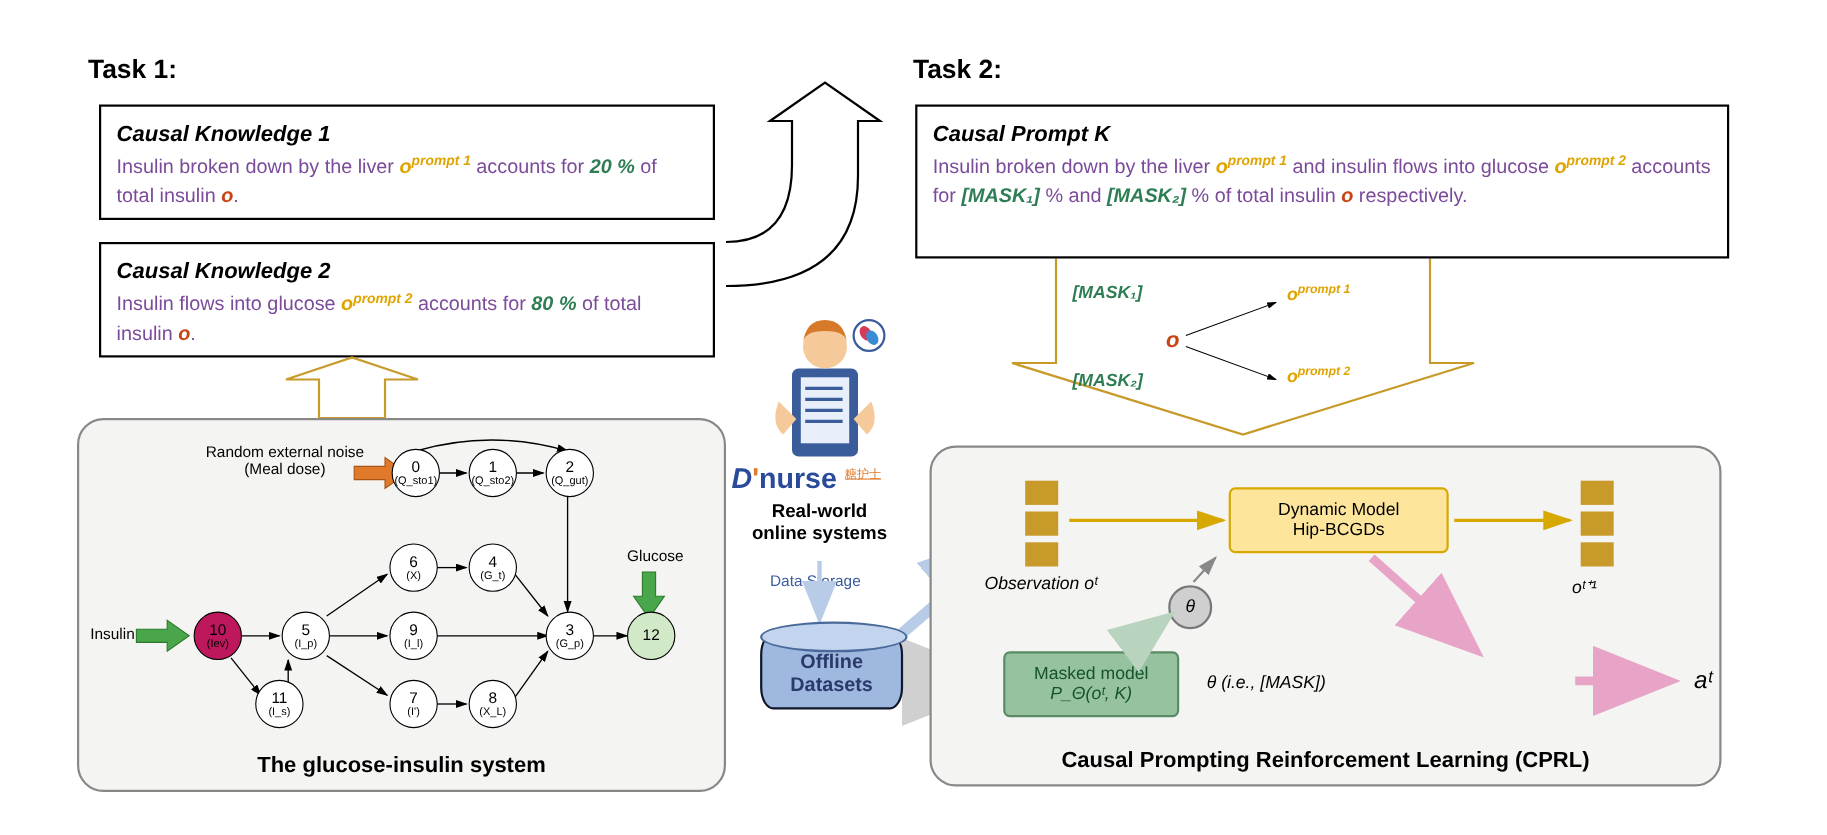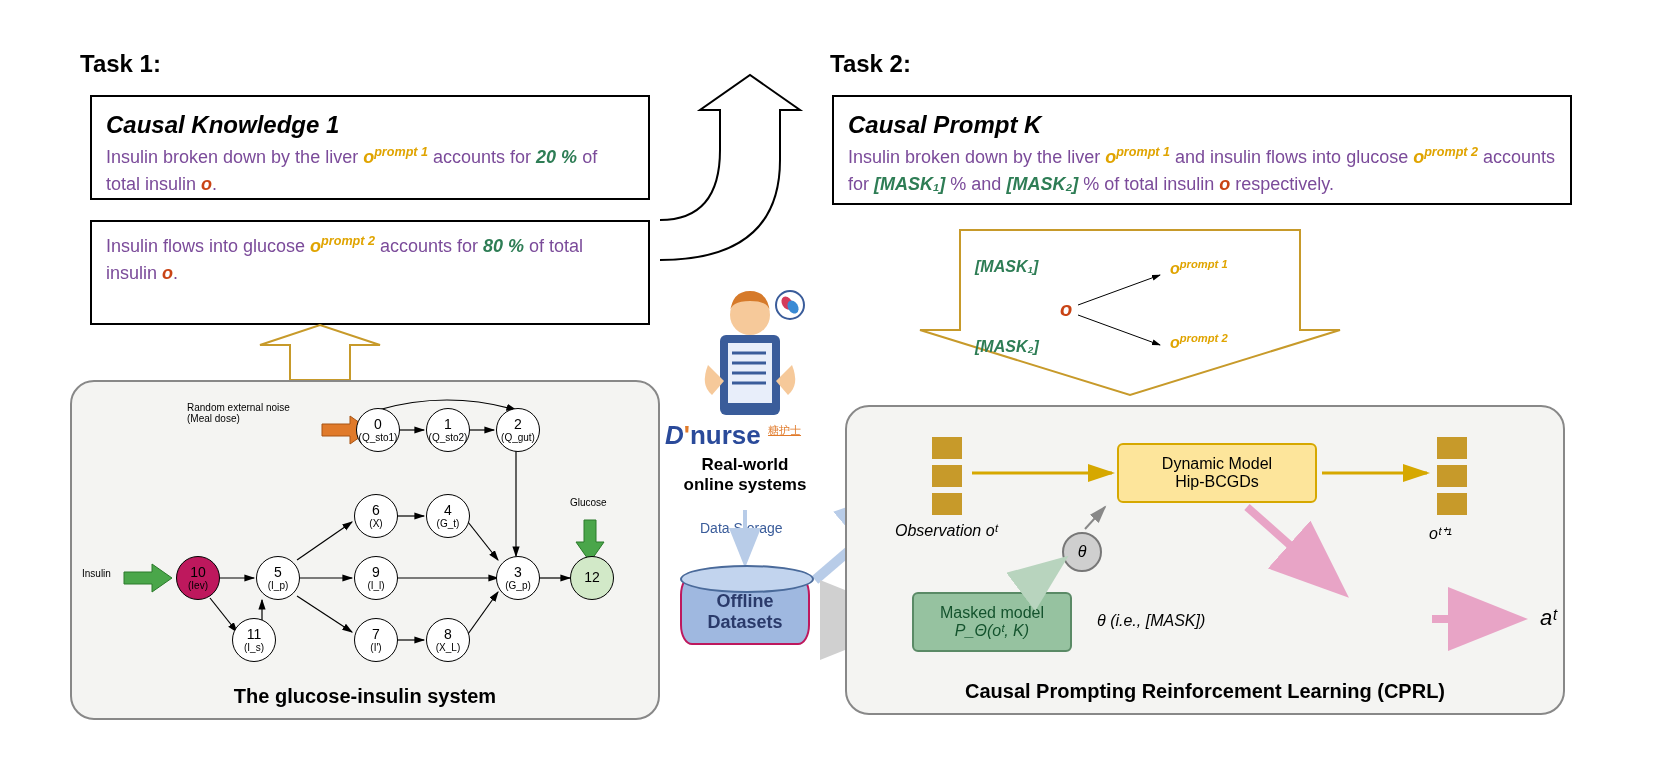--- a/index.html
+++ b/index.html
@@ -16,37 +16,37 @@
     position: absolute;
   }
   .box {
     position: absolute;
     border: 2px solid #000;
     background: #fff;
     padding: 10px 14px;
     font-size: 18px;
     line-height: 1.5;
   }
-  .box .title { font-weight: bold; font-style: italic; font-size: 24px; }
+  .box .title { font-weight: bold; font-style: italic; font-size: 20px; }
   .purple { color: #7b4b9a; }
   .ovar { color: #c94415; font-weight: bold; font-style: italic; }
   .oprompt { color: #e0a400; font-weight: bold; font-style: italic; }
   .green-bold { color: #2e7d55; font-weight: bold; font-style: italic; }
   .mask { font-weight: bold; font-style: italic; color: #2e7d55;}
   sup { font-size: 0.7em; }
   .rounded-panel {
     position: absolute;
     border: 2px solid #888;
     border-radius: 24px;
     background: #f4f4f2;
   }
   .insulin-graph-label {
     position: absolute;
-    font-size: 10px;
-    text-align: left;
+    font-size: 14px;
+    text-align: center;
   }
   .circle-node {
     position: absolute;
     width: 44px; height: 44px;
     border: 1.5px solid #000;
     border-radius: 50%;
     background: #fff;
     font-size: 10px;
     text-align: center;
     display: flex;
@@ -88,22 +88,23 @@
     border-radius: 50%;
     background: #cfcfcf;
     display: flex; align-items: center; justify-content: center;
     font-style: italic;
   }
   .gold-sq { position: absolute; width: 30px; height: 22px; background: #c79a2a; }
   .cyl {
     position: absolute;
     width: 130px; height: 70px;
     background: #9fb8e0;
-    border: 2px solid #be185d;
+    border: 2px solid #0f172a;
     border-radius: 12px / 20px;
+    margin-left: 11px;
   }
   .cyl::before {
     content: "";
     position: absolute;
     left: -2px; top: -12px;
     width: 130px; height: 24px;
     background: #c2d4ee;
     border: 2px solid #4a6a9a;
     border-radius: 50%;
   }
@@ -123,20 +124,21 @@
 <div class="task-label" style="left:80px; top:50px;">Task 1:</div>
 
 <div class="box" style="left:90px; top:95px; width:560px; height:105px;">
   <div class="title">Causal Knowledge 1</div>
   <div class="purple">
     <span>Insulin broken down by the liver </span><span class="oprompt"><span>o</span><sup>prompt 1</sup></span><span> accounts for </span><span class="green-bold">20 %</span><span> of total insulin </span><span class="ovar">o</span><span>.</span>
   </div>
 </div>
 
 <div class="box" style="left:90px; top:220px; width:560px; height:105px;">
+  <div class="title">Causal Knowledge 2</div>
   <div class="purple">
     <span>Insulin flows into glucose </span><span class="oprompt"><span>o</span><sup>prompt 2</sup></span><span> accounts for </span><span class="green-bold">80 %</span><span> of total insulin </span><span class="ovar">o</span><span>.</span>
   </div>
 </div>
 
 <svg class="overlay" width="1661" height="759">
   <defs>
     <marker id="arr-black" markerWidth="10" markerHeight="10" refX="8" refY="3" orient="auto">
       <path d="M0,0 L9,3 L0,6 z" fill="#000"></path>
     </marker>
@@ -298,21 +300,21 @@
 
   <line x1="820" y1="620" x2="900" y2="620" stroke="#d0d0d0" stroke-width="10" marker-end="url(#arr-lgrey)"></line>
 </svg>
 
 <div class="cyl" style="left:680px; top:575px;">
   <div class="label">Offline Datasets</div>
 </div>
 
 <div class="task-label" style="left:830px; top:50px;">Task 2:</div>
 
-<div class="box" style="left:832px; top:95px; width:740px; height:110px;">
+<div class="box" style="left:832px; top:95px; width:740px; height:140px;">
   <div class="title">Causal Prompt K</div>
   <div class="purple">
     <span>Insulin broken down by the liver </span><span class="oprompt"><span>o</span><sup>prompt 1</sup></span><span> and insulin flows into glucose </span><span class="oprompt"><span>o</span><sup>prompt 2</sup></span><span> accounts for </span><span class="mask">[MASK₁]</span><span> % and </span><span class="mask">[MASK₂]</span><span> % of total insulin </span><span class="ovar">o</span><span> respectively.</span>
   </div>
 </div>
 
 <div class="small-label" style="left:975px; top:258px;"><span class="mask">[MASK₁]</span></div>
 <div class="small-label" style="left:975px; top:338px;"><span class="mask">[MASK₂]</span></div>
 <div class="small-label" style="left:1060px; top:298px;"><span class="ovar" style="font-size:20px;">o</span></div>
 <div class="small-label" style="left:1170px; top:258px;"><span class="oprompt"><span>o</span><sup>prompt 1</sup></span></div>

